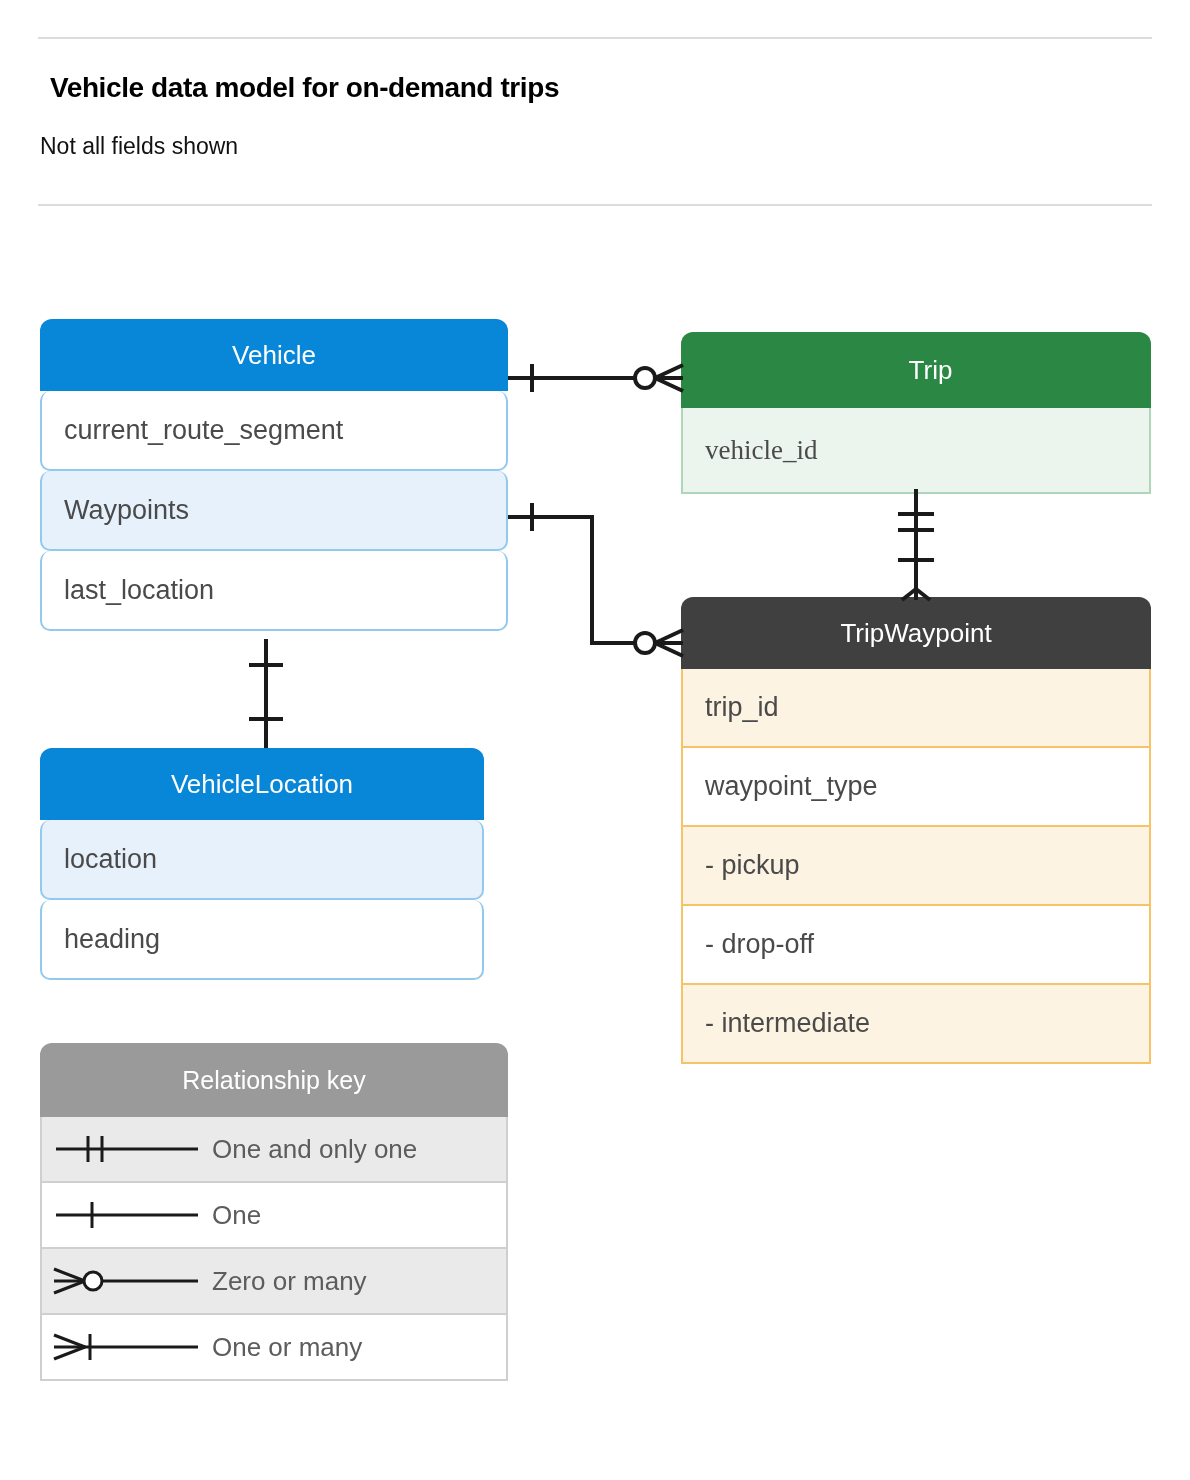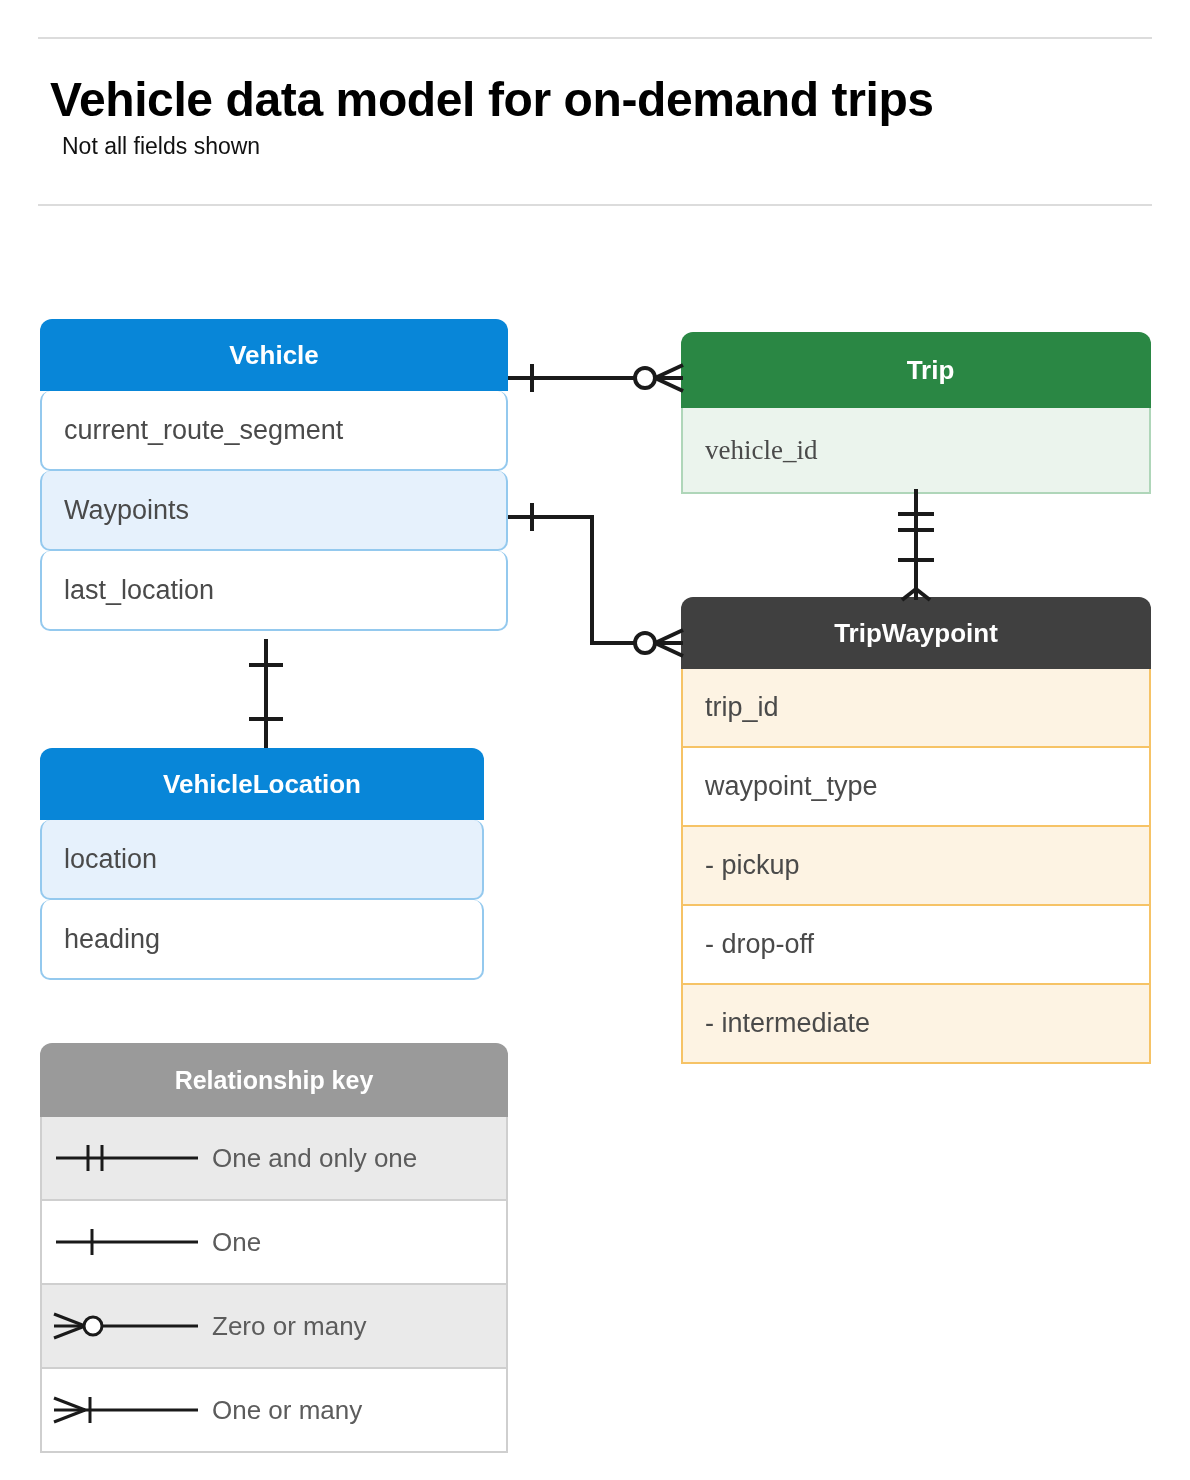--- a/index.html
+++ b/index.html
@@ -23,47 +23,47 @@
     height: 2px;
     background: #dcdcdc;
   }
   #rule-top { top: 37px; }
   #rule-bottom { top: 204px; }
 
   #page-title {
     position: absolute;
     left: 50px;
     top: 72px;
-    font-size: 48px;
+    font-size: 28px;
     font-weight: bold;
     color: #000000;
     letter-spacing: -0.4px;
     white-space: nowrap;
   }
   #page-subtitle {
     position: absolute;
-    left: 62px;
+    left: 40px;
     top: 133px;
     font-size: 23px;
     font-weight: normal;
     color: #111111;
     white-space: nowrap;
   }
 
   
   .entity {
     position: absolute;
     box-sizing: border-box;
   }
   .ent-header {
     box-sizing: border-box;
     border-radius: 12px 12px 0 0;
     color: #ffffff;
     font-size: 26px;
-    font-weight: bold;
+    font-weight: normal;
     text-align: center;
     display: flex;
     align-items: center;
     justify-content: center;
   }
   .ent-row {
     box-sizing: border-box;
     font-size: 27px;
     color: #4a4a4a;
     display: flex;
@@ -109,21 +109,21 @@
 
   #entity-tripwaypoint { left: 681px; top: 597px; width: 470px; }
   #entity-tripwaypoint .ent-header { height: 72px; }
   #entity-tripwaypoint .ent-row { height: 79px; }
 
   
   #legend { left: 40px; top: 1043px; width: 468px; }
   #legend .ent-header { height: 74px; font-size: 25px; }
   .legend-row {
     box-sizing: border-box;
-    height: 84px;
+    height: 66px;
     border-left: 2px solid #cfcfcf;
     border-right: 2px solid #cfcfcf;
     border-bottom: 2px solid #cfcfcf;
     display: flex;
     align-items: center;
   }
   .legend-row.alt { background: #eaeaea; }
   .legend-row.plain { background: #ffffff; }
   .legend-sym {
     width: 170px;

